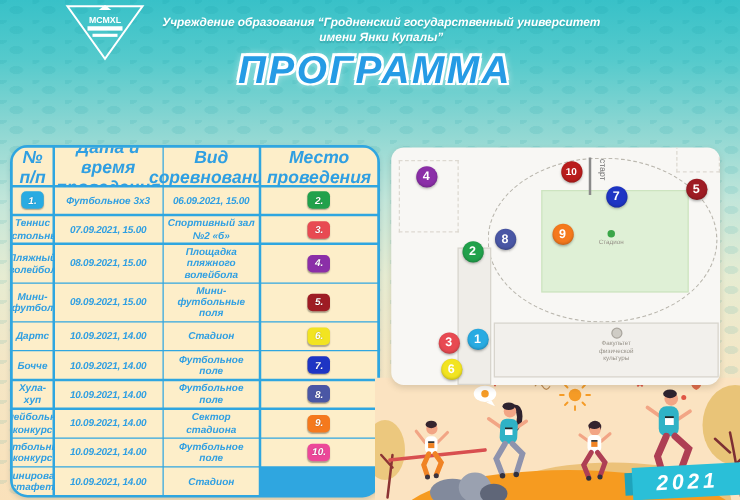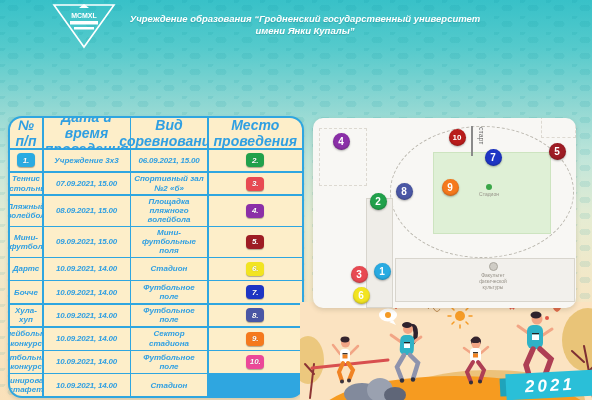--- a/index.html
+++ b/index.html
@@ -91,32 +91,33 @@
       <rect x="24" y="18" width="28" height="3.5" fill="#ffffff"></rect>
       <rect x="28" y="24" width="20" height="2.5" fill="#ffffff"></rect>
     </svg>
   </div>
 
   <div id="institution">
     <div>Учреждение образования “Гродненский государственный университет</div>
     <div>имени Янки Купалы”</div>
   </div>
 
+  <div id="title">ПРОГРАММА</div>
 
   <div id="schedule">
     <div id="table-grid">
       <div class="cell hdr">№ п/п</div>
       <div class="cell hdr">Дата и время проведения</div>
       <div class="cell hdr">Вид соревнований</div>
       <div class="cell hdr">Место проведения</div>
 
     <div class="cell">
           <span class="badge" style="background: rgb(41, 171, 226);">1.</span>
         </div>
-        <div class="cell">Учреждение 3х3</div>
+        <div class="cell">Футбольное 3х3</div>
         <div class="cell dt">06.09.2021, 15.00</div>
         <div class="cell">
           <span class="badge" style="background: rgb(33, 161, 75);">2.</span>
         </div>
         <div class="cell">Теннис настольный</div>
         <div class="cell dt">07.09.2021, 15.00</div>
         <div class="cell">Спортивный зал №2 «б»</div>
         <div class="cell">
           <span class="badge" style="background: rgb(232, 74, 82);">3.</span>
         </div>

